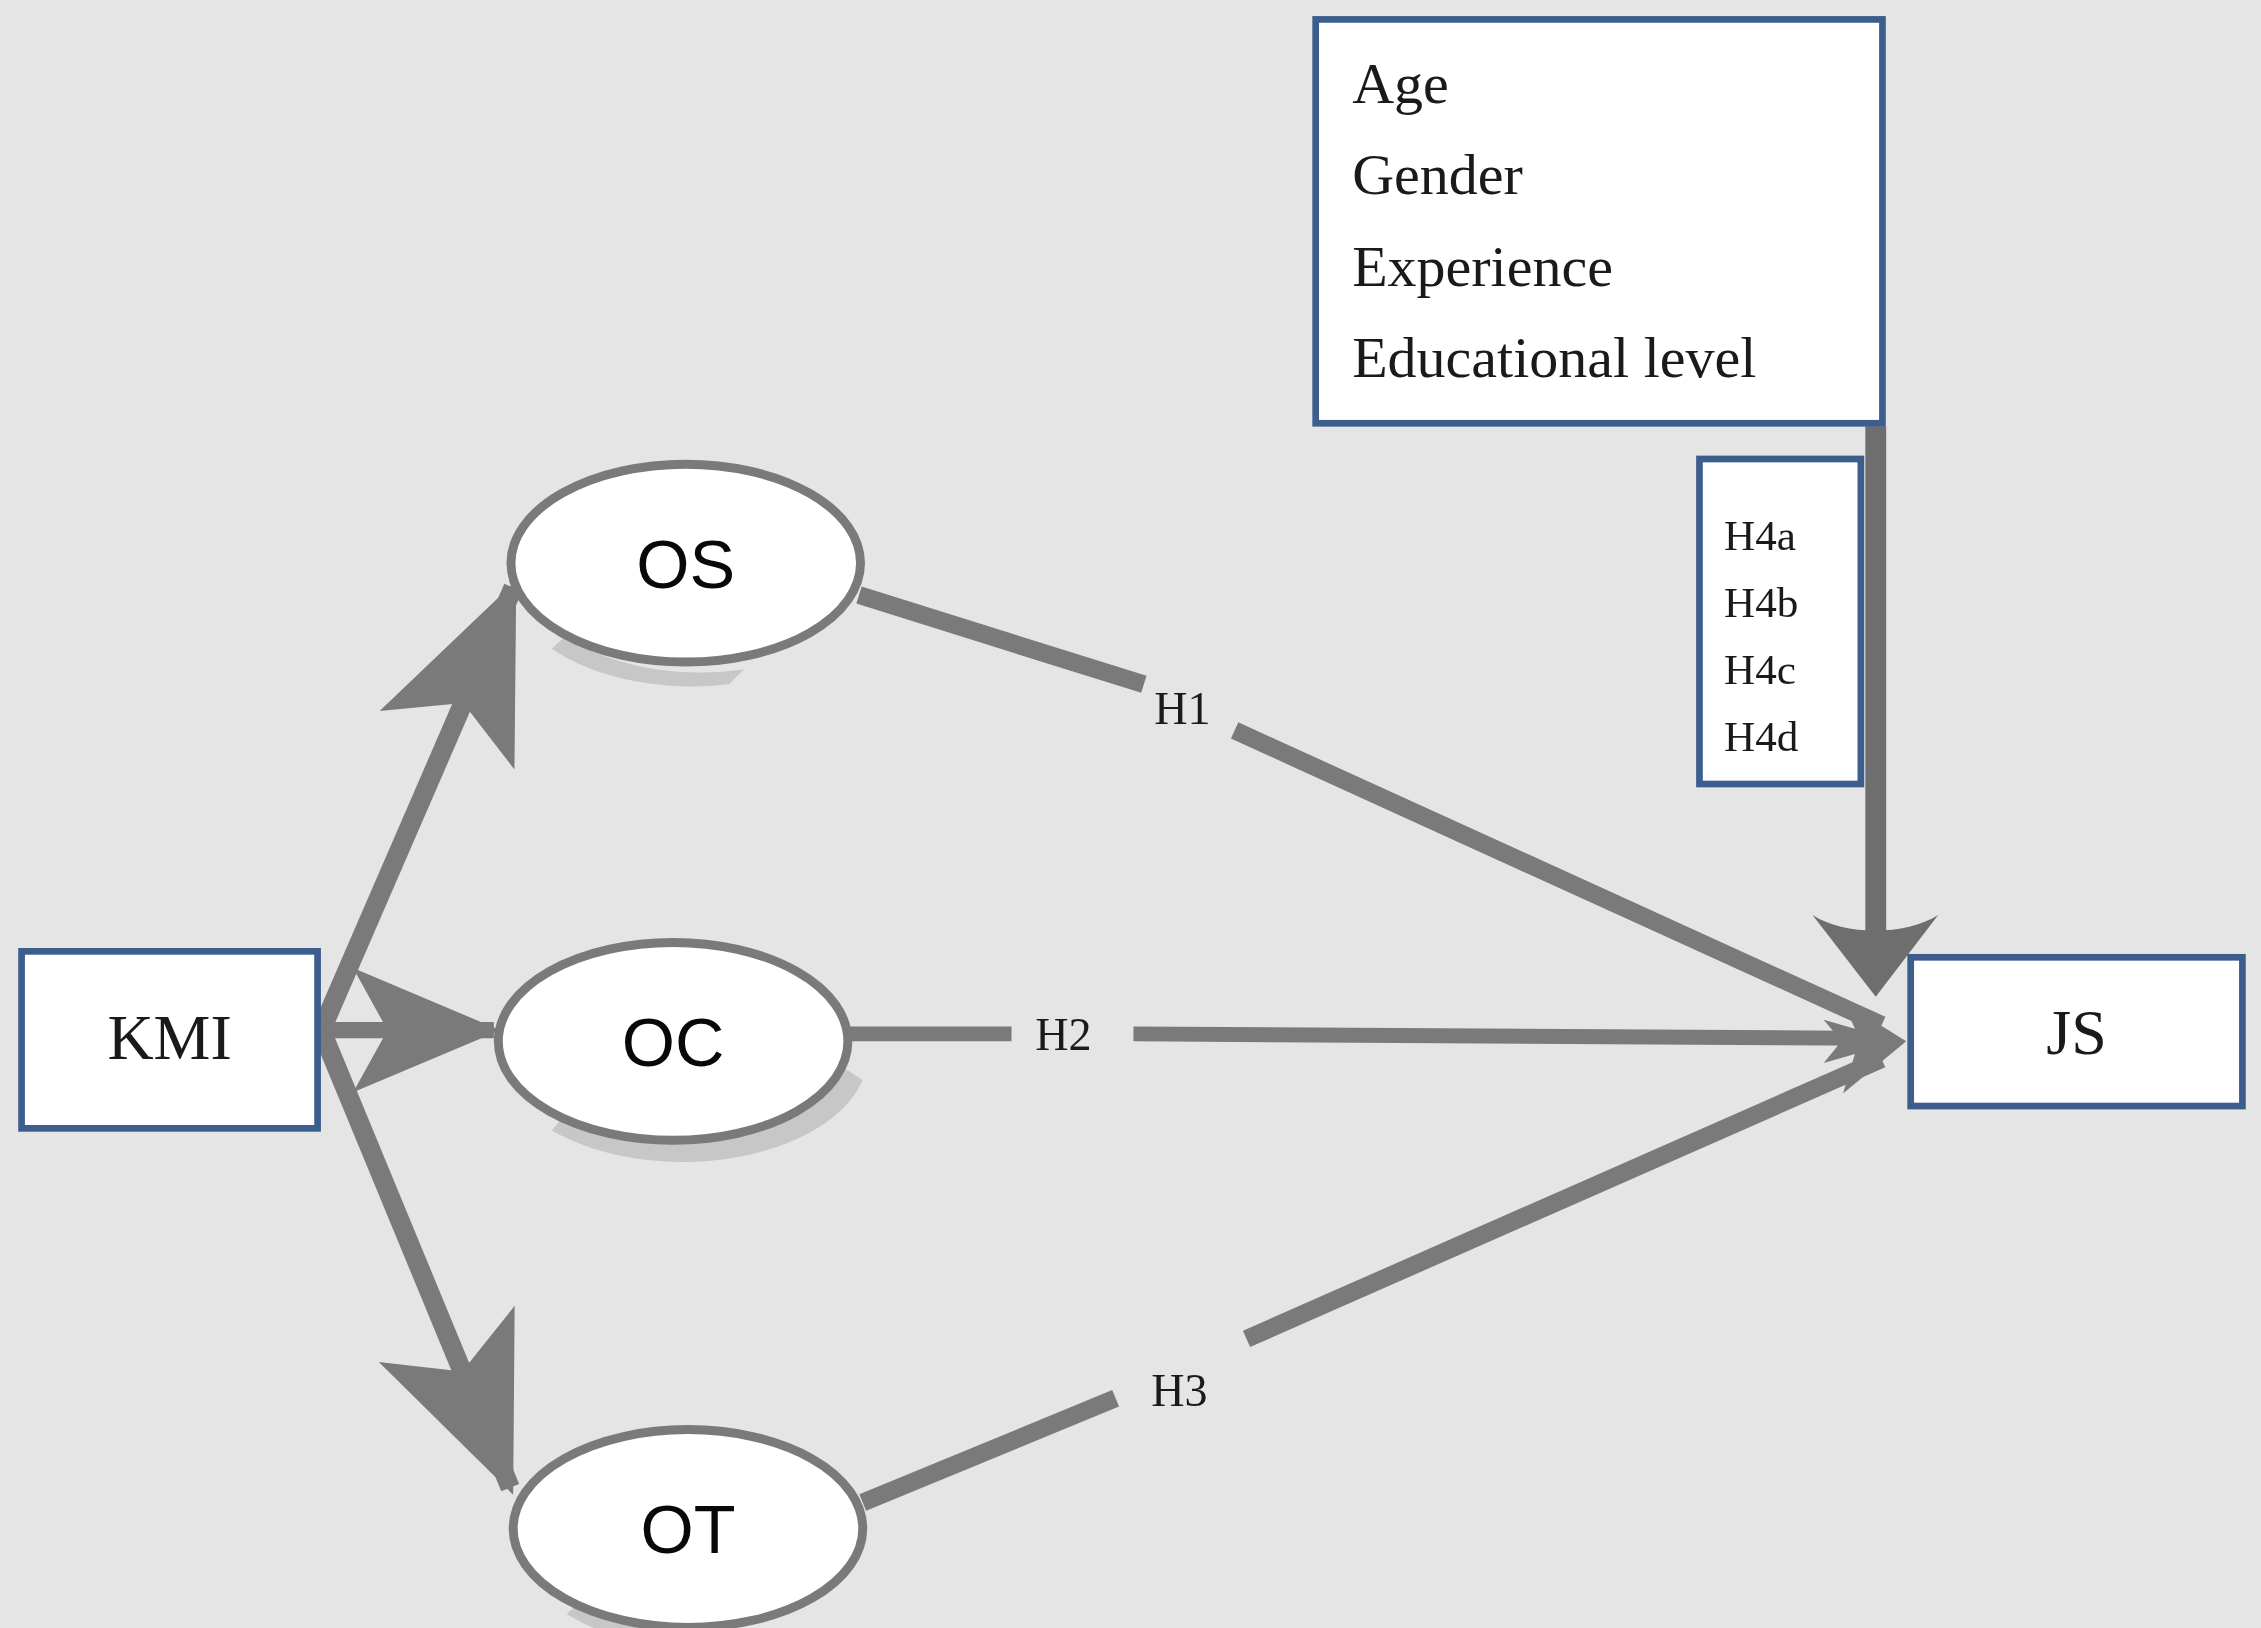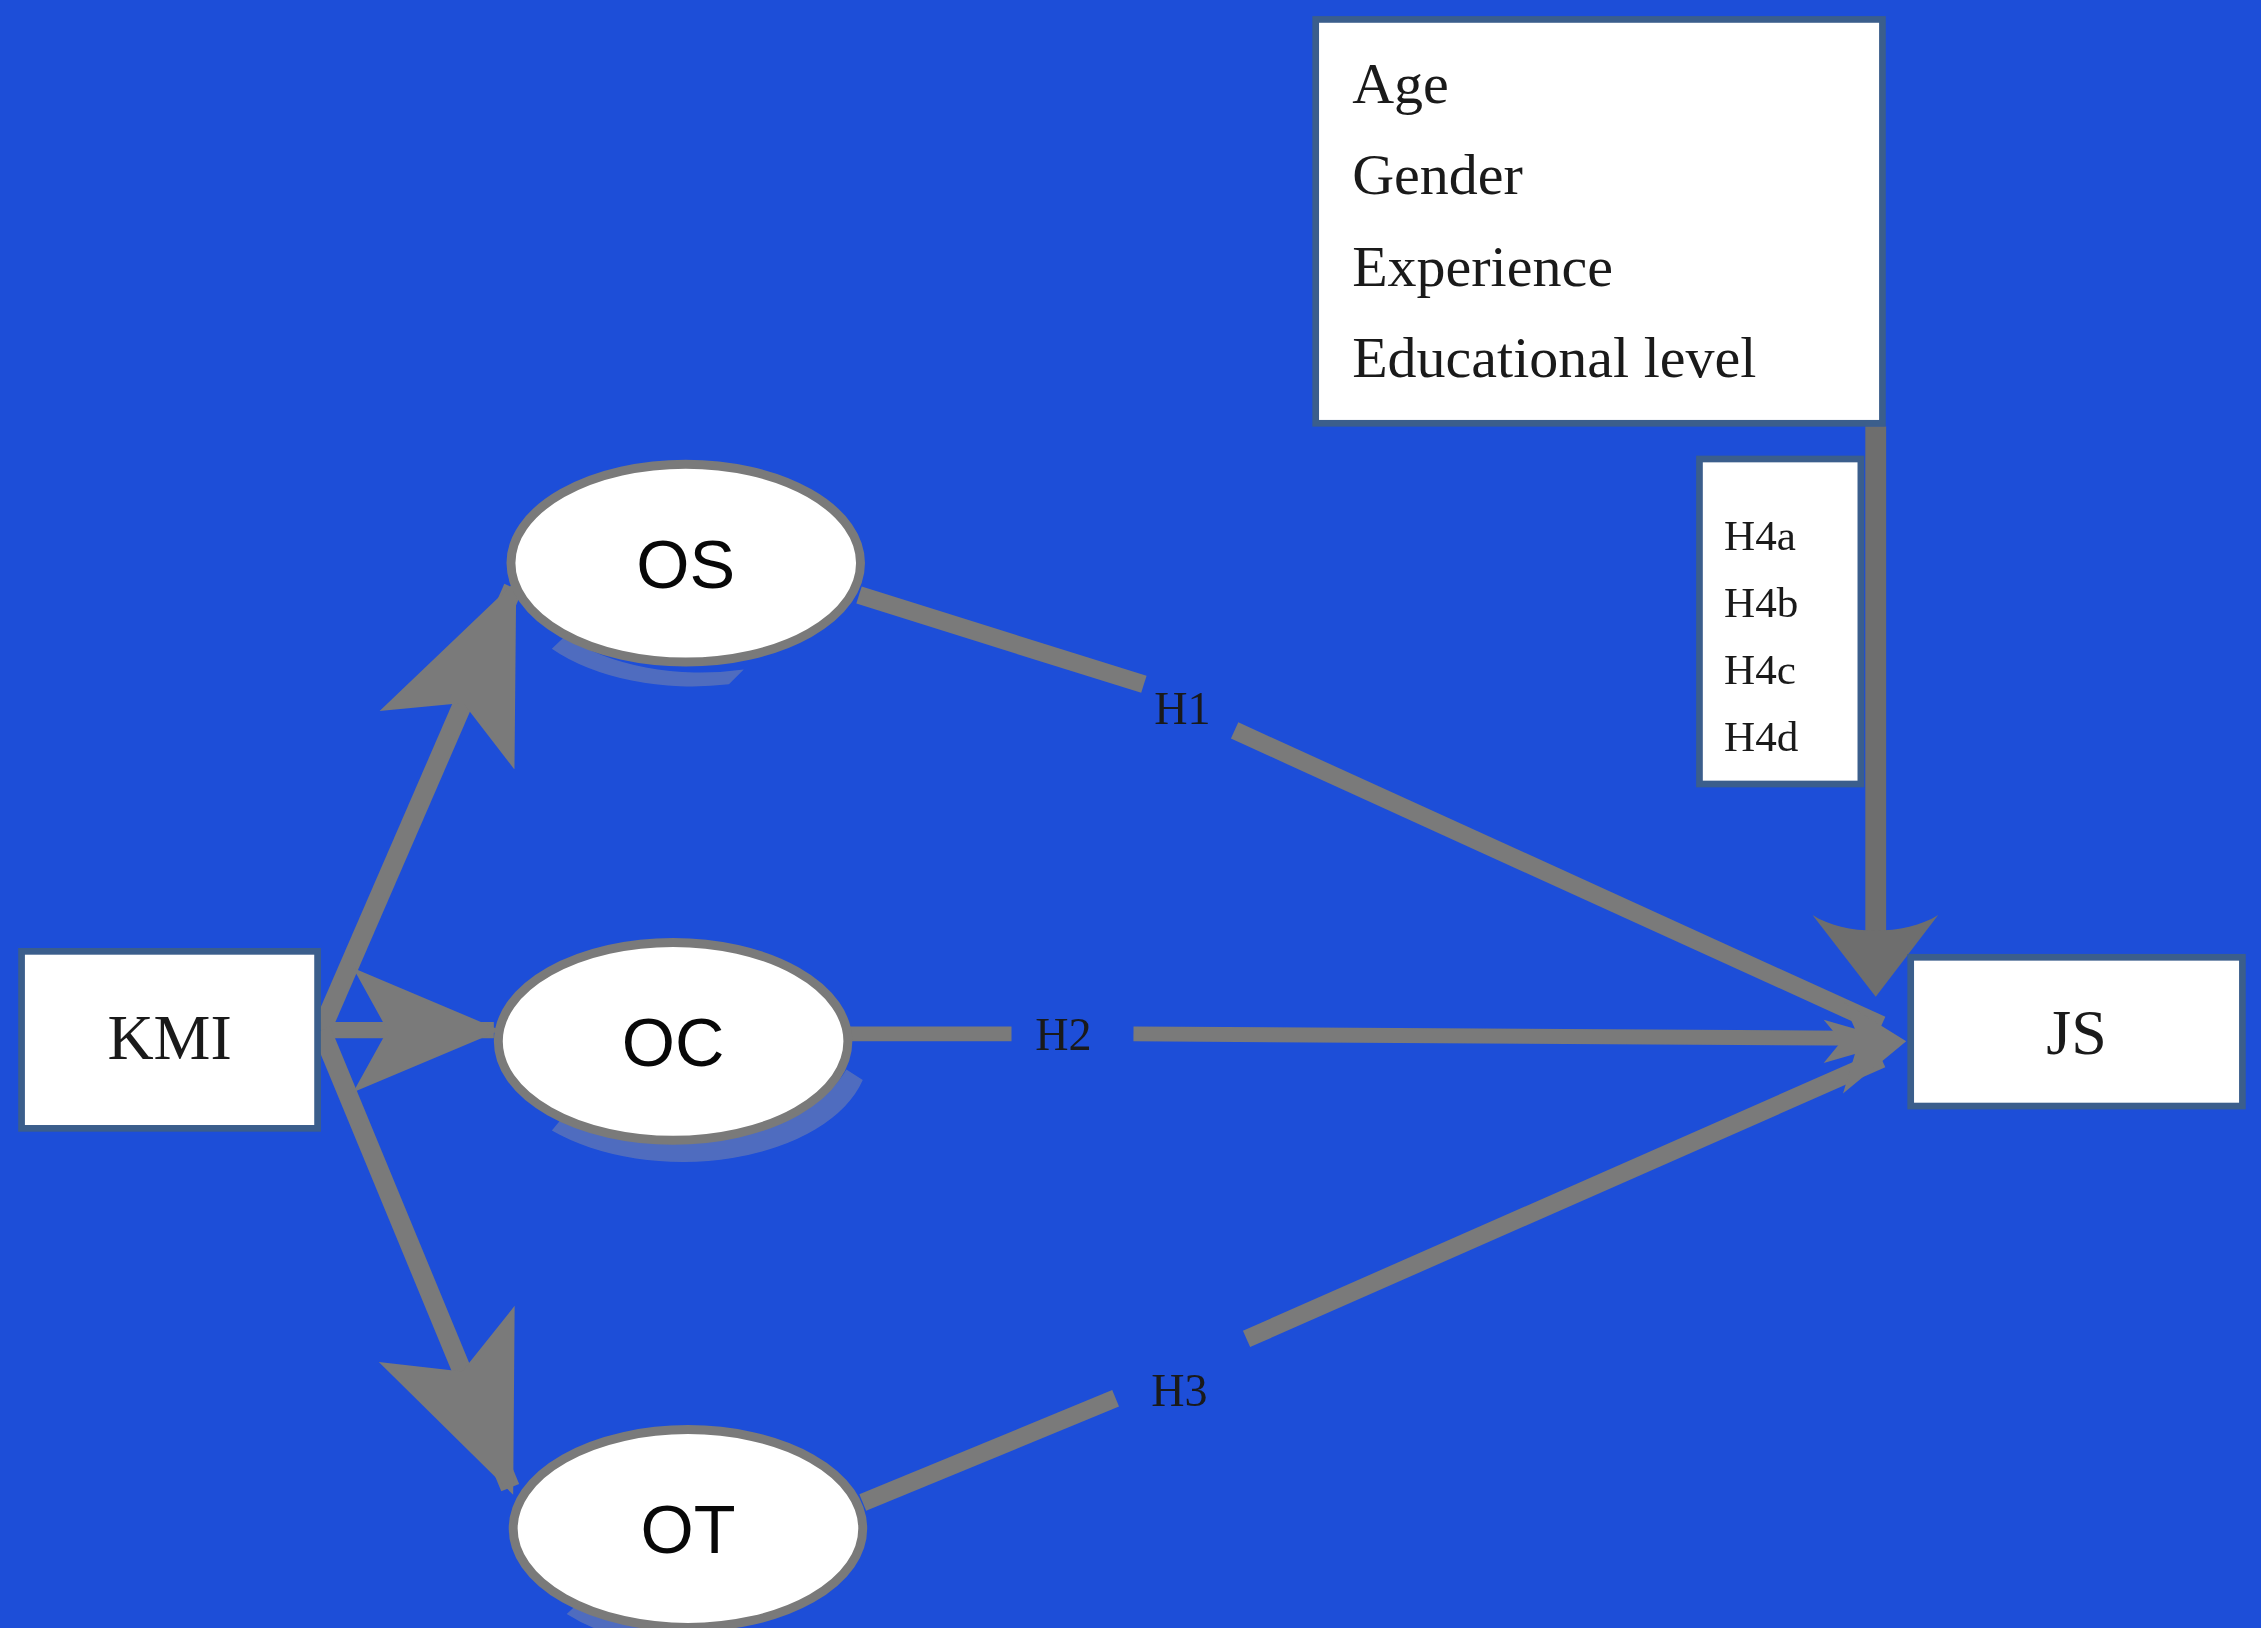--- a/index.html
+++ b/index.html
@@ -11,21 +11,21 @@
   body {
     width: 2261px;
     height: 1629px;
     overflow: hidden;
     font-family: "Liberation Serif", "DejaVu Serif", serif;
   }
   #diagram-root {
     position: relative;
     width: 2261px;
     height: 1629px;
-    background: #1d4ed8;
+    background: #e5e5e5;
   }
   svg.canvas {
     position: absolute;
     top: 0;
     left: 0;
     width: 2261px;
     height: 1629px;
     display: block;
   }
   .node-box-rect {

